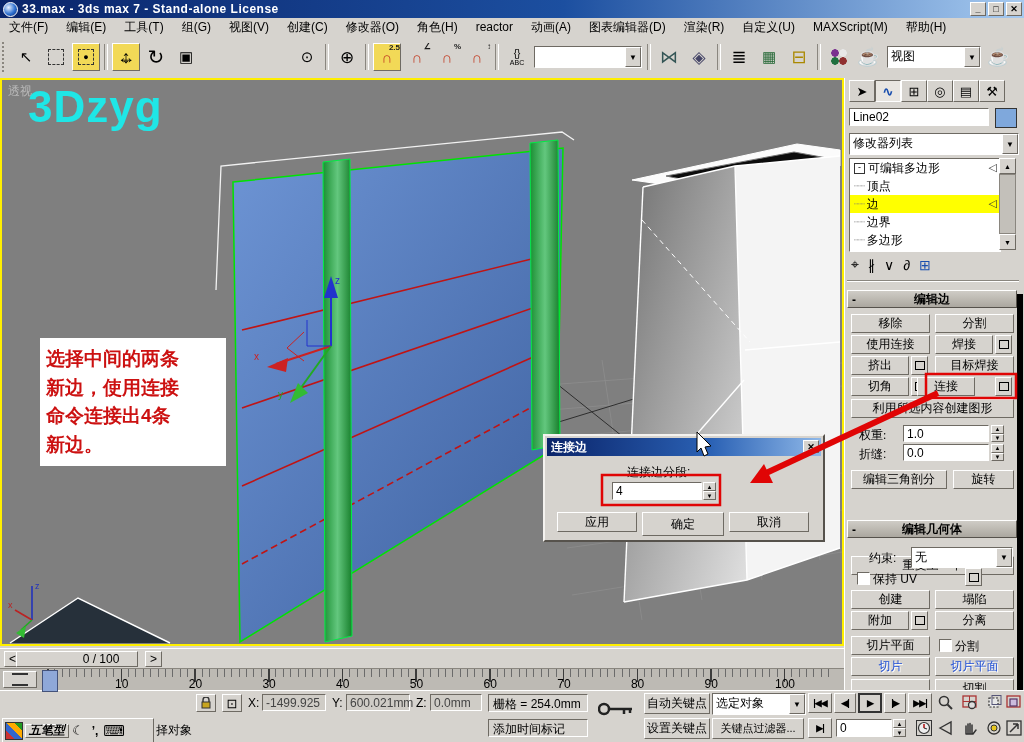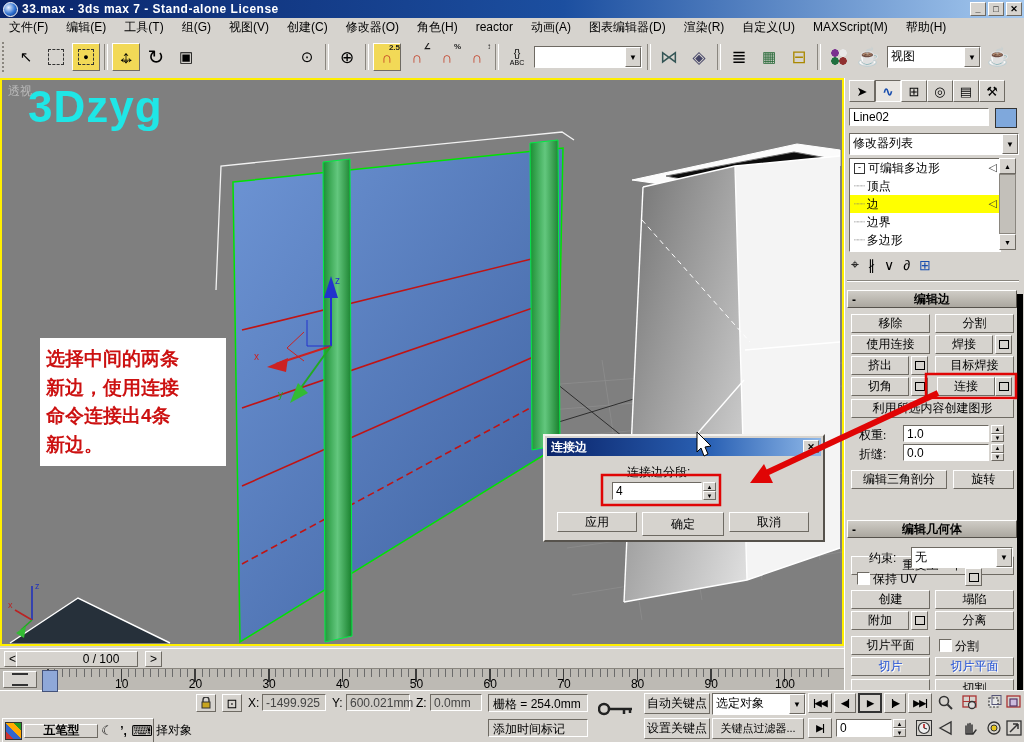--- a/index.html
+++ b/index.html
@@ -364,21 +364,21 @@
       </div>
     <div class="abs btn raised pbtn" style="left:6px;top:278px;width:58px;">挤出</div>
     <div class="abs btn raised pbtn minibox" style="left:66px;top:278px;">
         <i></i>
       </div>
     <div class="abs btn raised pbtn" style="left:90px;top:278px;width:79px;">目标焊接</div>
     <div class="abs btn raised pbtn" style="left:6px;top:299px;width:58px;">切角</div>
     <div class="abs btn raised pbtn minibox" style="left:66px;top:299px;">
         <i></i>
       </div>
-    <div class="abs btn raised pbtn" style="left:92px;top:299px;width:58px;">连接</div>
+    <div class="abs btn raised pbtn" style="left:72px;top:299px;width:58px;">连接</div>
     <div class="abs btn raised pbtn minibox" style="left:150px;top:299px;">
         <i></i>
       </div>
     <div class="abs btn raised pbtn" style="left:6px;top:321px;width:163px;">利用所选内容创建图形</div>
     <div class="abs slabel" style="left:14px;top:349px;font-family:Liberation Serif, serif;">权重:</div>
     <div class="abs fld" style="left:58px;top:347px;width:86px;height:17px;">1.0</div>
     <div class="abs spin" style="left:146px;top:347px;height:17px;">
         <span>▲</span>
         <span>▼</span>
       </div>
@@ -505,21 +505,21 @@
     </span>
     <span class="abs btn navbtn" style="left:1005px;top:2px;width:18px;">
       <svg width="16" height="16" viewBox="0 0 16 16">
           <rect x="1" y="1" width="13" height="11" fill="none" stroke="#a33" stroke-width="1.3"></rect>
           <rect x="4" y="4" width="7" height="7" fill="#cbd" stroke="#536" stroke-width="1.2"></rect>
         </svg>
     </span>
 
     <div class="abs raised" style="left:2px;top:27px;width:150px;height:23px;display:flex;align-items:center;">
       <i style="width:16px;height:16px;margin:0 2px;background:linear-gradient(45deg,#c33 25%,#36c 25% 50%,#fa0 50% 75%,#292 75%);border:1px solid #333;"></i>
-      <span class="btn raised" style="height:14px;padding:0 18px;font-weight:bold;">五笔型</span>
+      <span class="btn raised" style="height:14px;padding:0 3px;font-weight:bold;font-style:italic;">五笔型</span>
       <span class="btn" style="width:18px;font-size:13px;">☾</span>
       <span class="btn" style="width:16px;font-weight:bold;">’,</span>
       <span class="btn" style="width:22px;font-size:15px;">⌨</span>
     </div>
     <span class="abs slabel" style="left:156px;top:31px;">择对象</span>
     <div class="abs sunkg" style="left:488px;top:28px;width:100px;height:18px;padding:1px 4px;box-sizing:border-box;">添加时间标记</div>
     <div class="abs btn raised" style="left:644px;top:27px;width:66px;height:21px;">设置关键点</div>
     <div class="abs btn raised" style="left:712px;top:27px;width:92px;height:21px;font-size:11px;">关键点过滤器...</div>
     <span class="abs btn raised playbtn" style="left:808px;top:27px;width:24px;">▶|</span>
     <span class="abs fld" style="left:836px;top:28px;width:56px;height:18px;">0</span>

